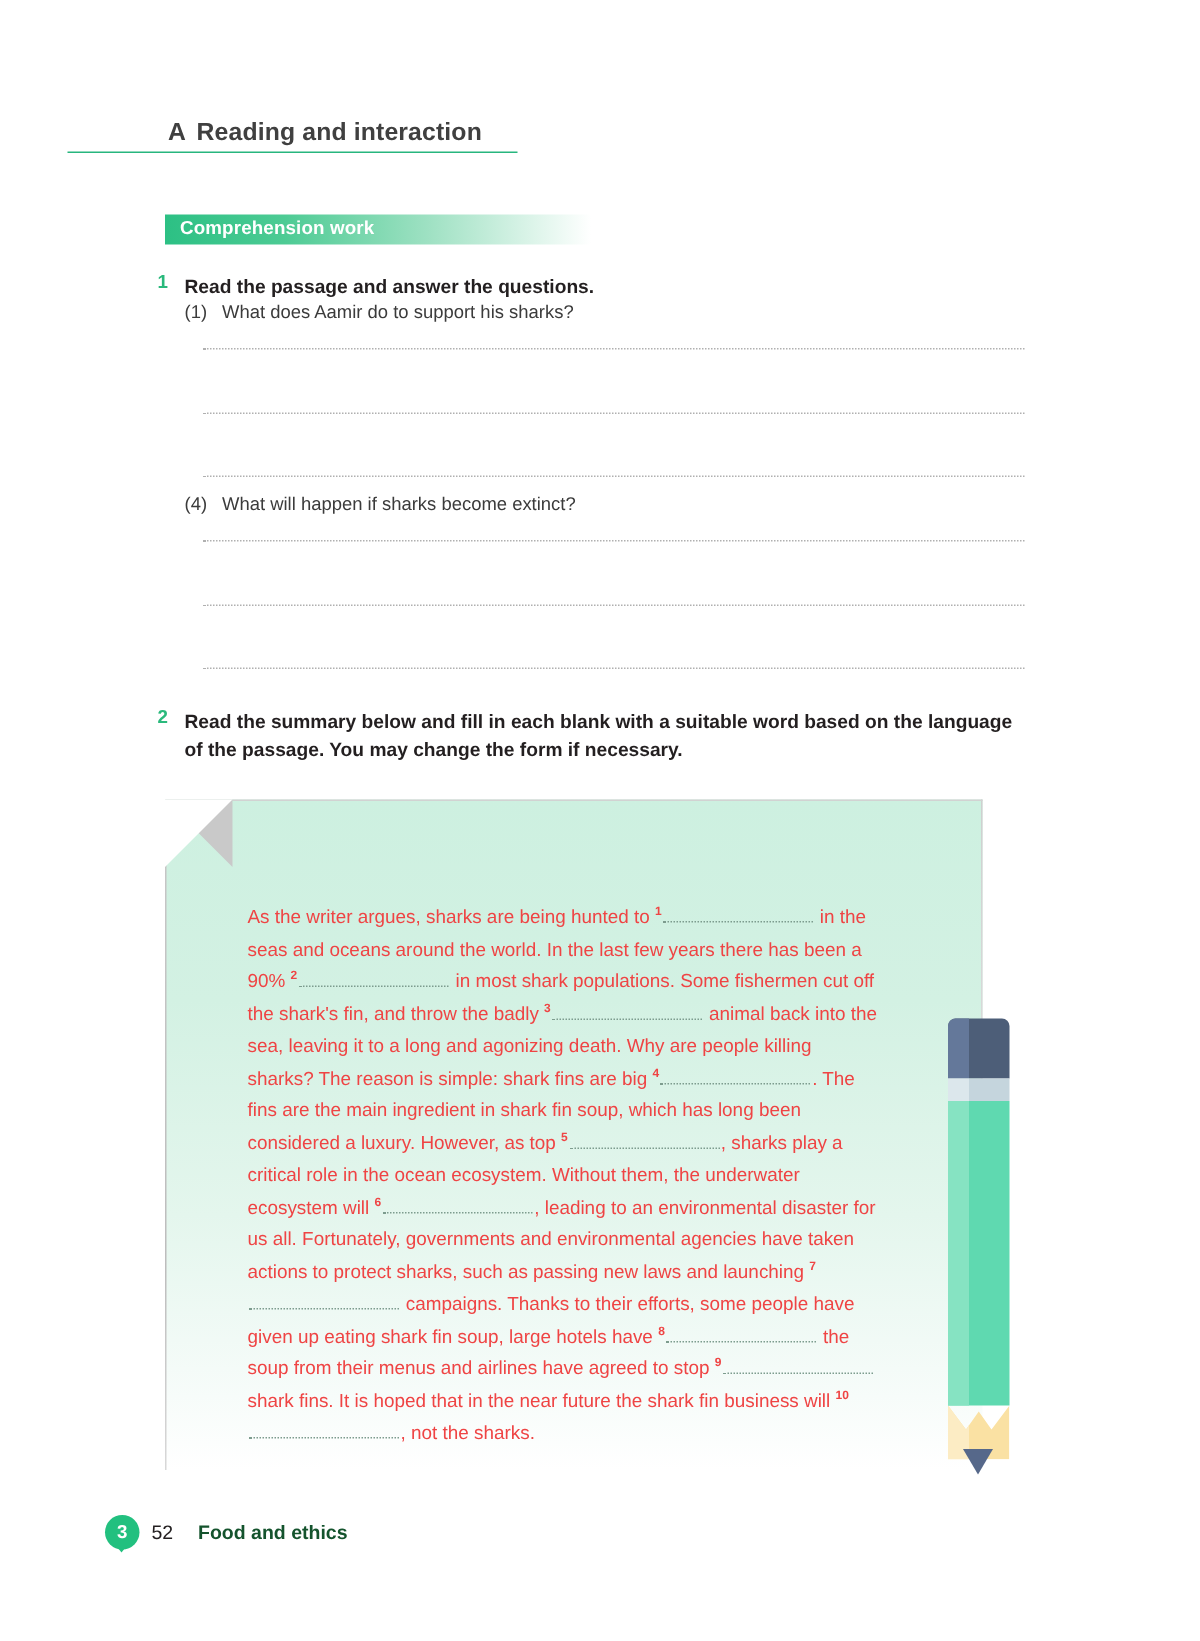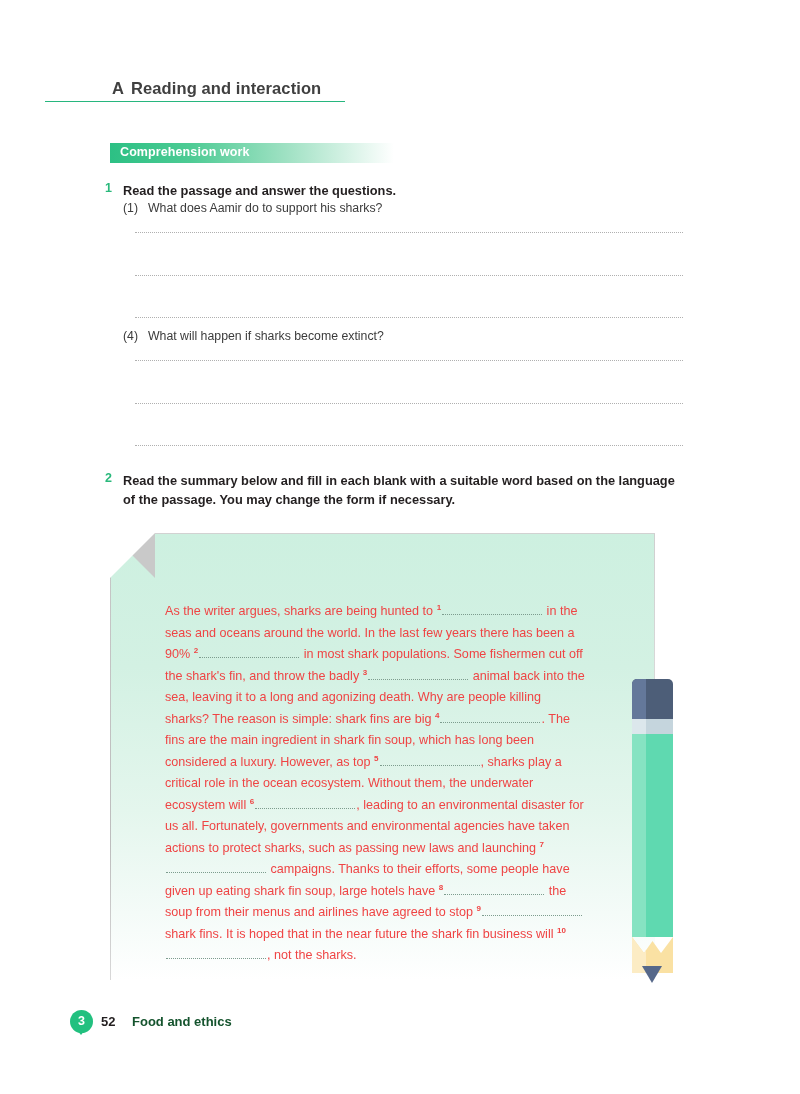--- a/index.html
+++ b/index.html
@@ -298,21 +298,21 @@
     width: 0; height: 0;
     border-left: 4px solid transparent;
     border-right: 4px solid transparent;
     border-top: 5px solid #22c07f;
   }
   .footer-page {
     position: absolute;
     left: 31px;
     top: 4px;
     font-size: 13px;
-    font-weight: bold;
+    font-weight: normal;
     color: #231f20;
   }
   .footer-title {
     position: absolute;
     left: 62px;
     top: 4px;
     font-size: 13px;
     font-weight: bold;
     color: #14532d;
     white-space: nowrap;

